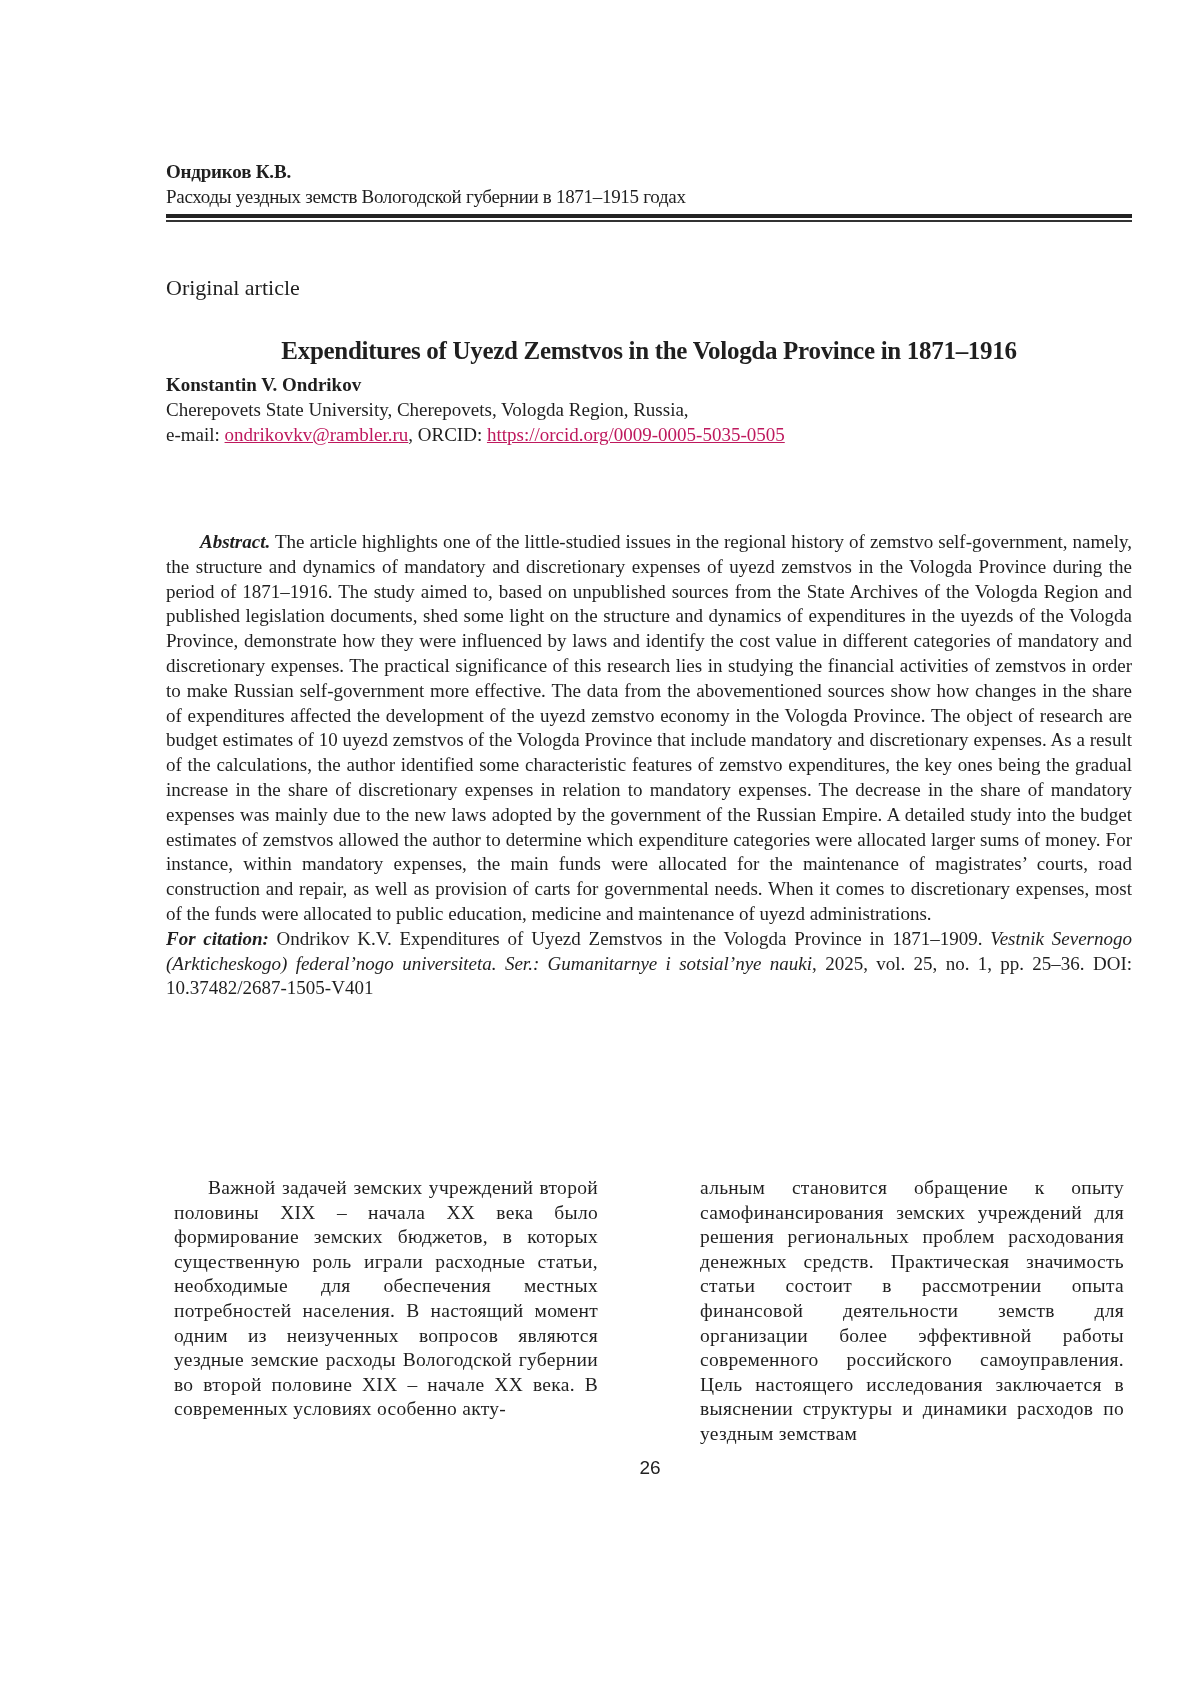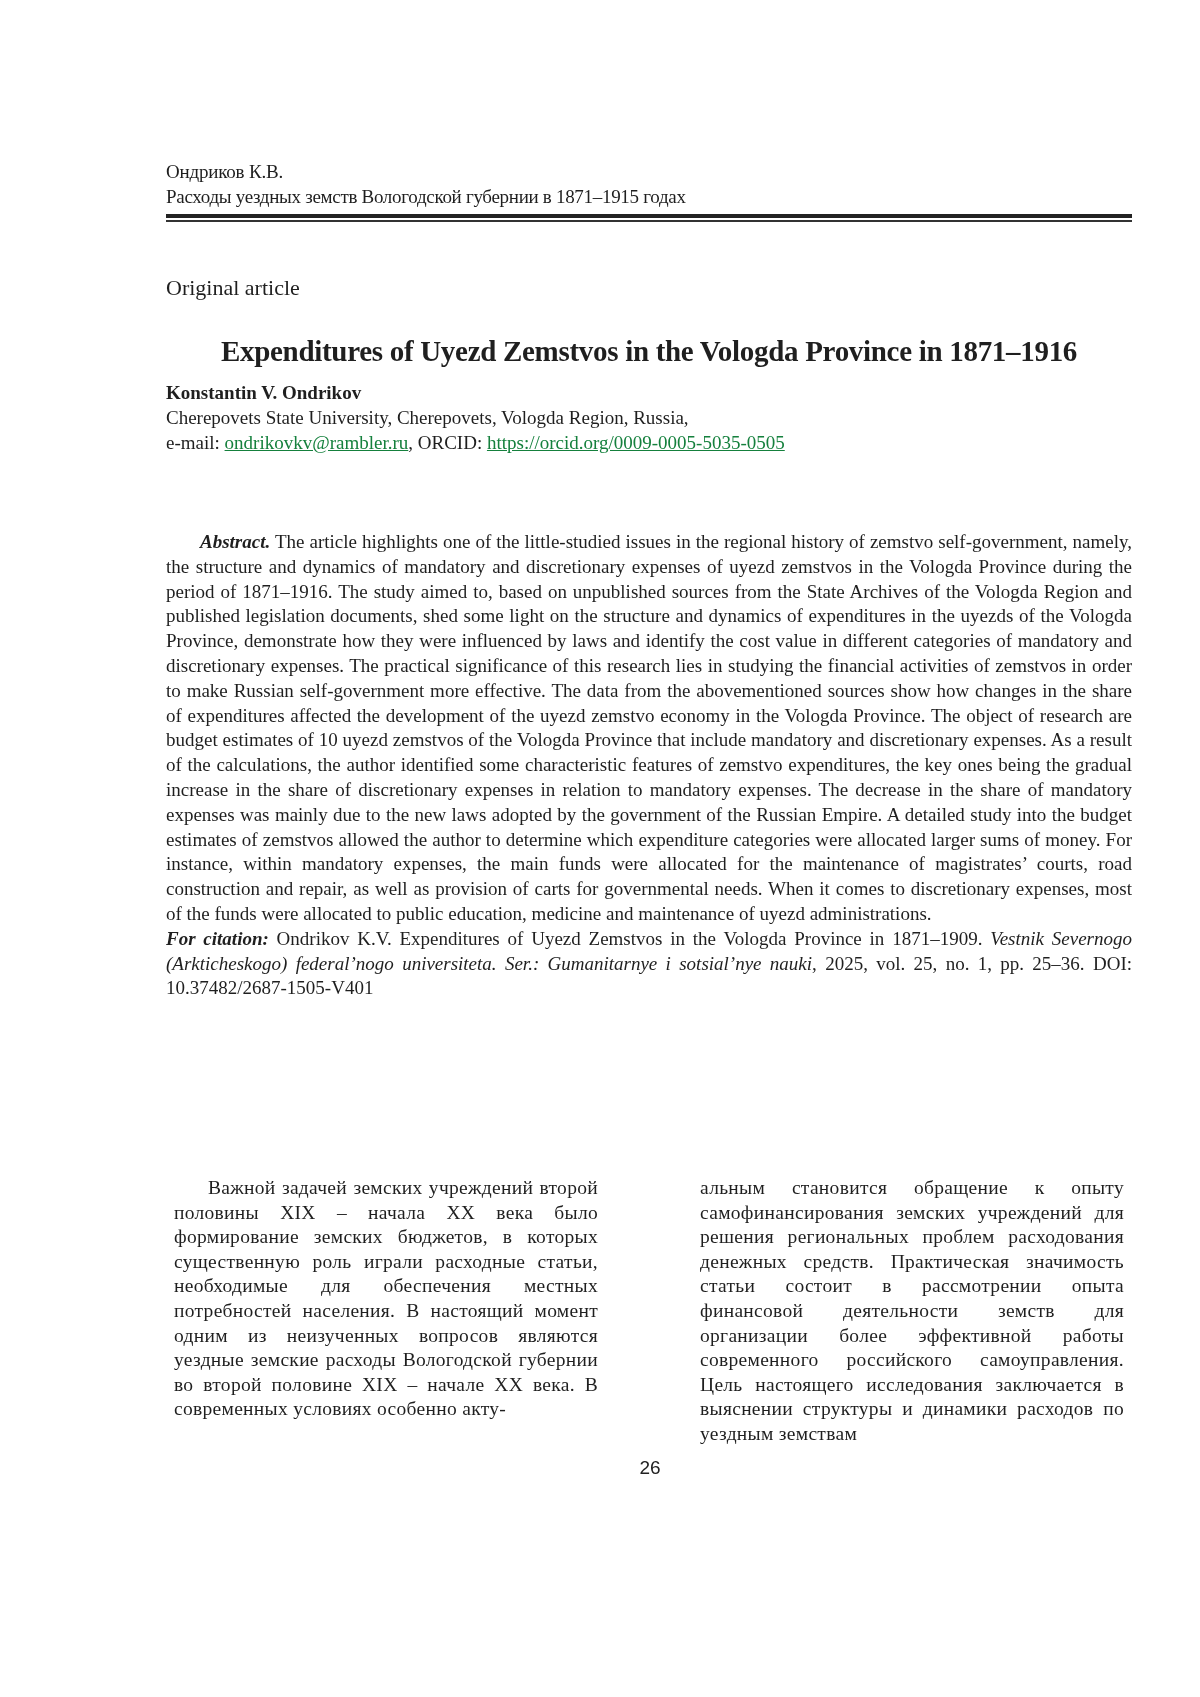--- a/index.html
+++ b/index.html
@@ -1,33 +1,33 @@
 <!DOCTYPE html>
 <html><head>
 <meta charset="utf-8">
 <style>
   html, body { margin: 0; padding: 0; background: #ffffff; }
   body {
     width: 1200px; height: 1697px; position: relative; overflow: hidden;
     font-family: "Liberation Serif", "DejaVu Serif", serif; color: #1f1f1f;
   }
   .running-head { position: absolute; left: 166px; top: 160px; width: 966px; }
-  .rh-author { font-weight: normal; font-size: 19px; line-height: 24px; letter-spacing: -0.2px; }
+  .rh-author { font-weight: bold; font-size: 19px; line-height: 24px; letter-spacing: -0.2px; }
   .rh-title { font-size: 19px; line-height: 26px; letter-spacing: -0.3px; }
   .rule-thick { position: absolute; left: 166px; top: 214px; width: 966px; height: 4px; background: #222; }
   .rule-thin { position: absolute; left: 166px; top: 220px; width: 966px; height: 2px; background: #333; }
 
   .article-type { position: absolute; left: 166px; top: 276px; font-size: 22px; line-height: 24px; }
   .article-title {
     position: absolute; left: 166px; top: 336px; width: 966px; text-align: center;
-    font-weight: bold; font-size: 29px; line-height: 30px; letter-spacing: -0.3px;
+    font-weight: bold; font-size: 25px; line-height: 30px; letter-spacing: -0.3px;
   }
-  .author-block { position: absolute; left: 166px; top: 380px; width: 966px; font-size: 19px; line-height: 25px; }
+  .author-block { position: absolute; left: 166px; top: 372px; width: 966px; font-size: 19px; line-height: 25px; }
   .author-name { font-weight: bold; }
-  a.link { color: #15803d; text-decoration: underline; }
+  a.link { color: #be185d; text-decoration: underline; }
 
   .abstract {
     position: absolute; left: 166px; top: 530px; width: 966px;
     font-size: 19px; line-height: 24.8px; text-align: justify;
   }
   .abstract p { margin: 0; text-indent: 34px; }
   .abstract .label { font-weight: bold; font-style: italic; }
   .keywords { margin: 0; }
   .keywords .kw-text { font-style: italic; }
   .citation { margin-top: 22px; }

